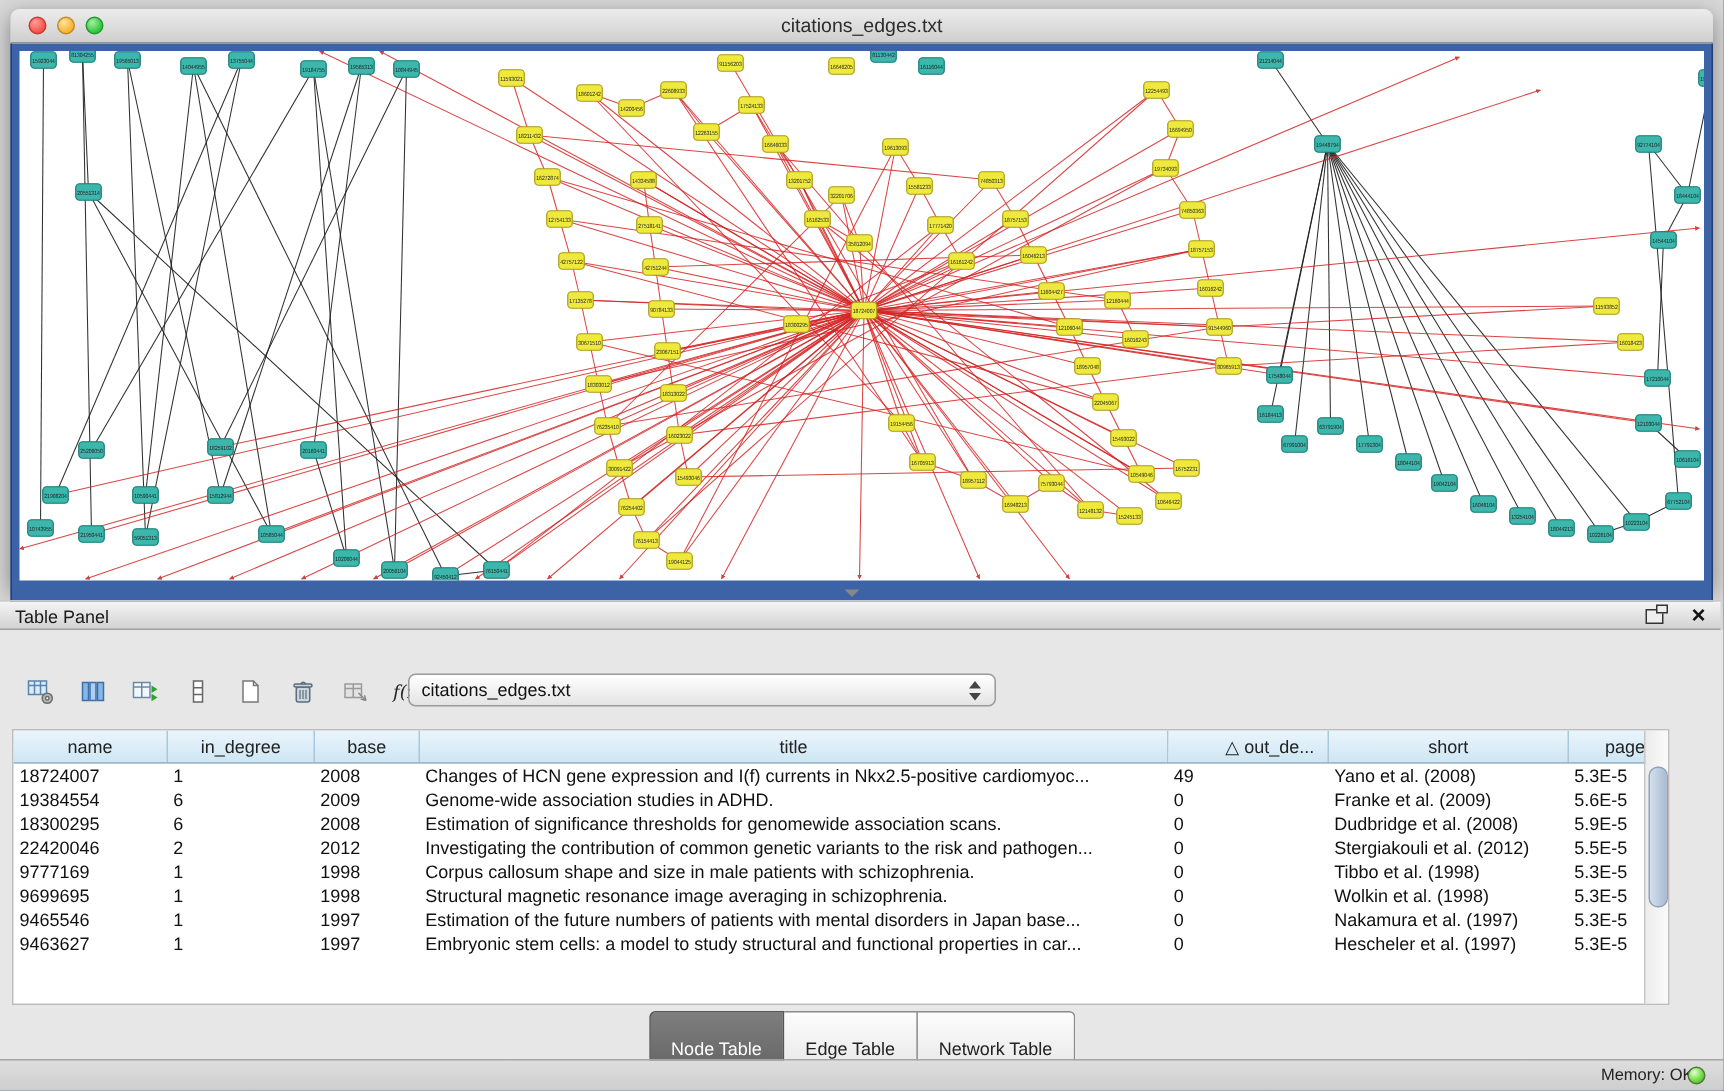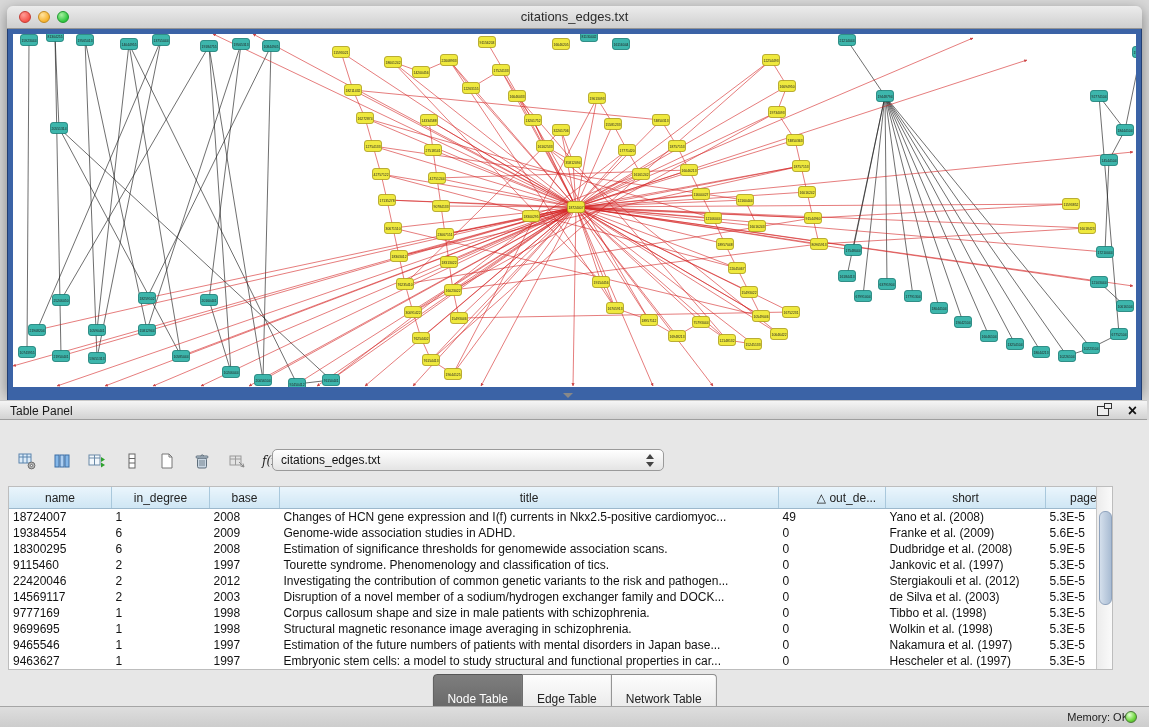--- a/index.html
+++ b/index.html
@@ -897,45 +897,27 @@
             <tr>
               <td class="c0">18300295</td>
               <td class="c1">6</td>
               <td class="c2">2008</td>
               <td class="c3">Estimation of significance thresholds for genomewide association scans.</td>
               <td class="c4">0</td>
               <td class="c5">Dudbridge et al. (2008)</td>
               <td class="c6">5.9E-5</td>
             </tr>
             <tr>
-              <td class="c0">9115460</td>
-              <td class="c1">2</td>
-              <td class="c2">1997</td>
-              <td class="c3">Tourette syndrome. Phenomenology and classification of tics.</td>
-              <td class="c4">0</td>
-              <td class="c5">Jankovic et al. (1997)</td>
-              <td class="c6">5.3E-5</td>
-            </tr>
-            <tr>
               <td class="c0">22420046</td>
               <td class="c1">2</td>
               <td class="c2">2012</td>
               <td class="c3">Investigating the contribution of common genetic variants to the risk and pathogen...</td>
               <td class="c4">0</td>
               <td class="c5">Stergiakouli et al. (2012)</td>
               <td class="c6">5.5E-5</td>
-            </tr>
-            <tr>
-              <td class="c0">14569117</td>
-              <td class="c1">2</td>
-              <td class="c2">2003</td>
-              <td class="c3">Disruption of a novel member of a sodium/hydrogen exchanger family and DOCK...</td>
-              <td class="c4">0</td>
-              <td class="c5">de Silva et al. (2003)</td>
-              <td class="c6">5.3E-5</td>
             </tr>
             <tr>
               <td class="c0">9777169</td>
               <td class="c1">1</td>
               <td class="c2">1998</td>
               <td class="c3">Corpus callosum shape and size in male patients with schizophrenia.</td>
               <td class="c4">0</td>
               <td class="c5">Tibbo et al. (1998)</td>
               <td class="c6">5.3E-5</td>
             </tr>

